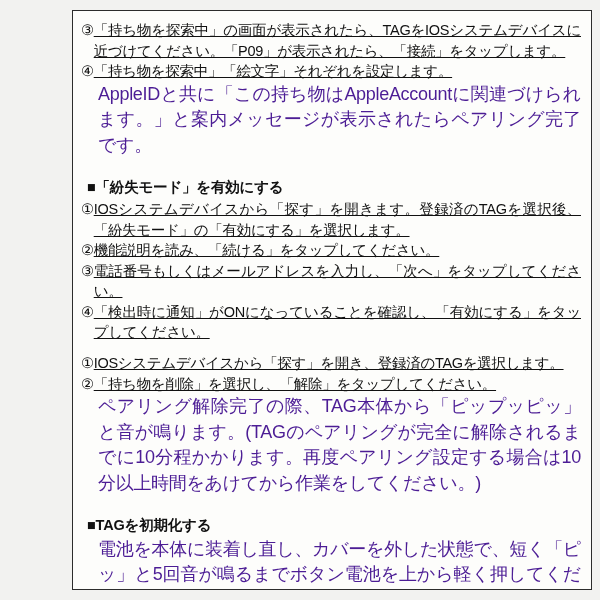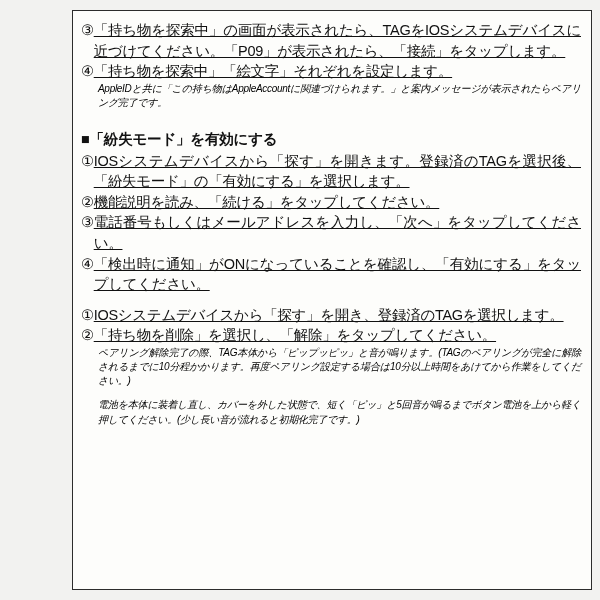--- a/index.html
+++ b/index.html
@@ -37,49 +37,48 @@
   }
   .blk {
     margin: 0 0 3px 0;
   }
   .hd {
     font-size: 14.5px;
     line-height: 1.42;
     color: #111;
     font-weight: 700;
     letter-spacing: -0.2px;
-    margin: 9px 0 1px 0;
+    margin: 9px 0 1px 6px;
   }
   .li {
     font-size: 14.5px;
     line-height: 1.42;
     color: #111;
     letter-spacing: -0.3px;
     text-align: justify;
     text-justify: inter-character;
     display: flex;
     align-items: flex-start;
   }
   .li .mk {
     flex: 0 0 auto;
     white-space: pre;
   }
   .li .tx {
     flex: 1 1 auto;
     text-decoration: underline;
   }
   .cont {
-    font-size: 10px;
+    font-size: 18px;
     line-height: 1.42;
-    color: #000000;
+    color: #4c1d95;
     letter-spacing: -0.3px;
     text-align: justify;
     text-justify: inter-character;
     padding-left: 17px;
-    font-style: italic;
   }
   .gap {
     height: 7px;
   }
 </style>
 </head>
 <body>
 
 <div class="page">
   <div class="sheet">
@@ -129,18 +128,19 @@
         <div class="li">
           <span class="mk">②</span>
           <span class="tx">「持ち物を削除」を選択し、「解除」をタップしてください。</span>
         </div>
         <div class="cont">ペアリング解除完了の際、TAG本体から「ピップッピッ」と音が鳴ります。(TAGのペアリングが完全に解除されるまでに10分程かかります。再度ペアリング設定する場合は10分以上時間をあけてから作業をしてください。)</div>
       </div>
 
       <div class="gap"></div>
 
       <div class="blk">
+        <div class="hd">■TAGを初期化する</div>
         <div class="cont">電池を本体に装着し直し、カバーを外した状態で、短く「ピッ」と5回音が鳴るまでボタン電池を上から軽く押してください。(少し長い音が流れると初期化完了です。)</div>
       </div>
 
     </div>
   </div>
 </div>
 
 </body></html>

